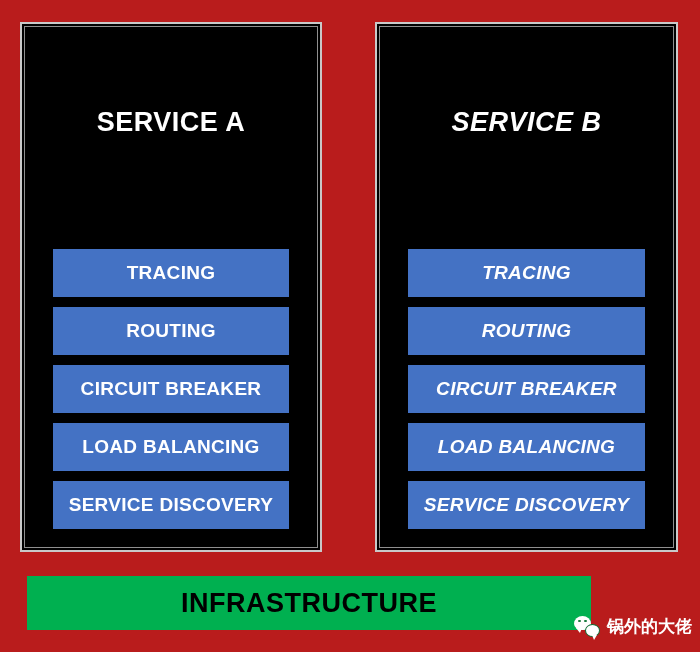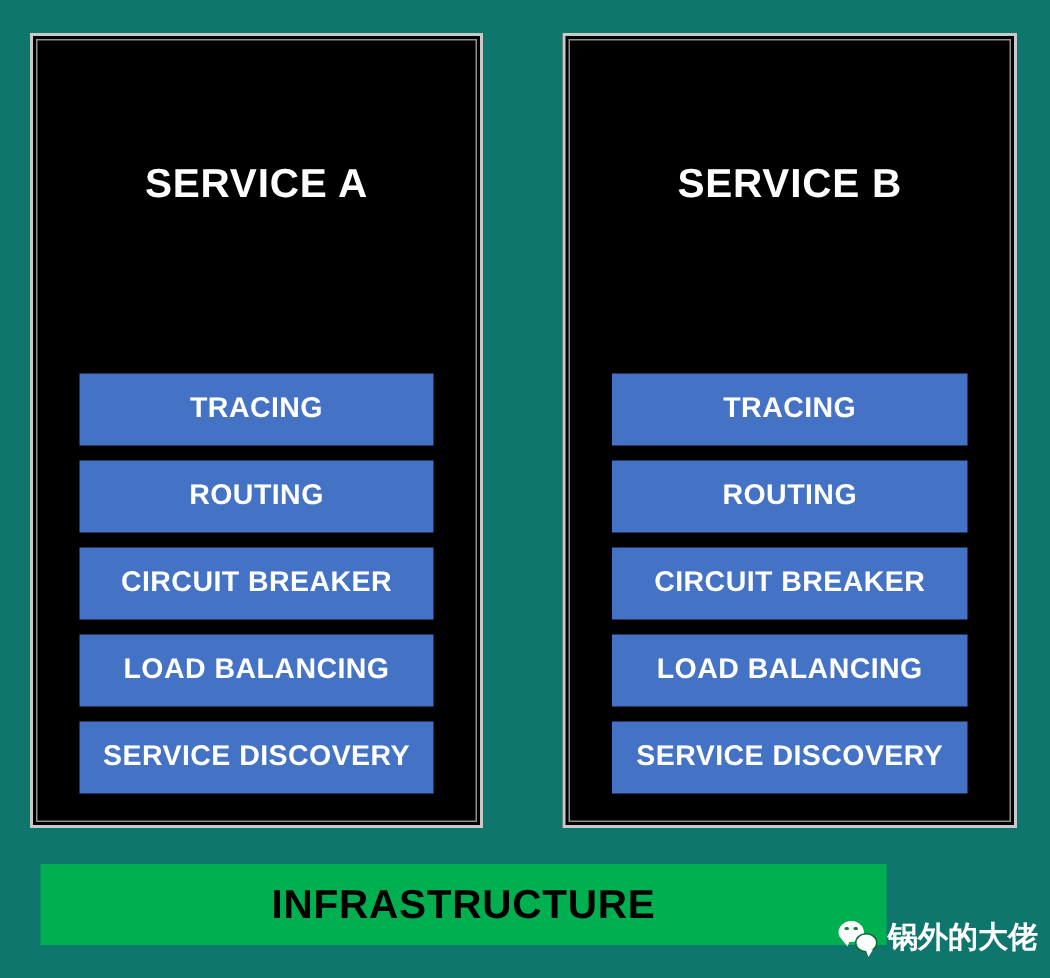--- a/index.html
+++ b/index.html
@@ -8,36 +8,36 @@
     padding: 0;
     background: #000000;
   }
   body {
     font-family: "Liberation Sans", sans-serif;
   }
   #canvas {
     position: relative;
     width: 700px;
     height: 652px;
-    background: #0f766e;
+    background: #b91c1c;
     overflow: hidden;
   }
 
   
   .panel {
     position: absolute;
     top: 22px;
     height: 530px;
     background: #000000;
     border: 2px solid #c9c9c9;
     box-shadow: inset 0 0 0 2px #000000, inset 0 0 0 3px #8f8f8f;
     box-sizing: border-box;
   }
   .panel.left  { left: 20px;  width: 302px; }
-  .panel.right { left: 375px; width: 303px; }
+  .panel.right { left: 375px; width: 303px; font-style: italic; }
 
   .panel-title {
     position: absolute;
     top: 85px;
     left: 0;
     right: 0;
     text-align: center;
     color: #ffffff;
     font-size: 27px;
     font-weight: bold;
@@ -153,21 +153,21 @@
     width: 2.5px;
     height: 2.5px;
     background: #1a7d3f;
     border-radius: 50%;
   }
   .wechat-icon .d1 { left: 4px;  top: 4px; }
   .wechat-icon .d2 { left: 10px; top: 4px; }
 
   .watermark-text {
     color: #ffffff;
-    font-size: 20px;
+    font-size: 17px;
     font-weight: bold;
     white-space: nowrap;
     font-family: Liberation Serif, serif;
   }
 </style>
 </head>
 <body>
 
 <div id="canvas">
 

